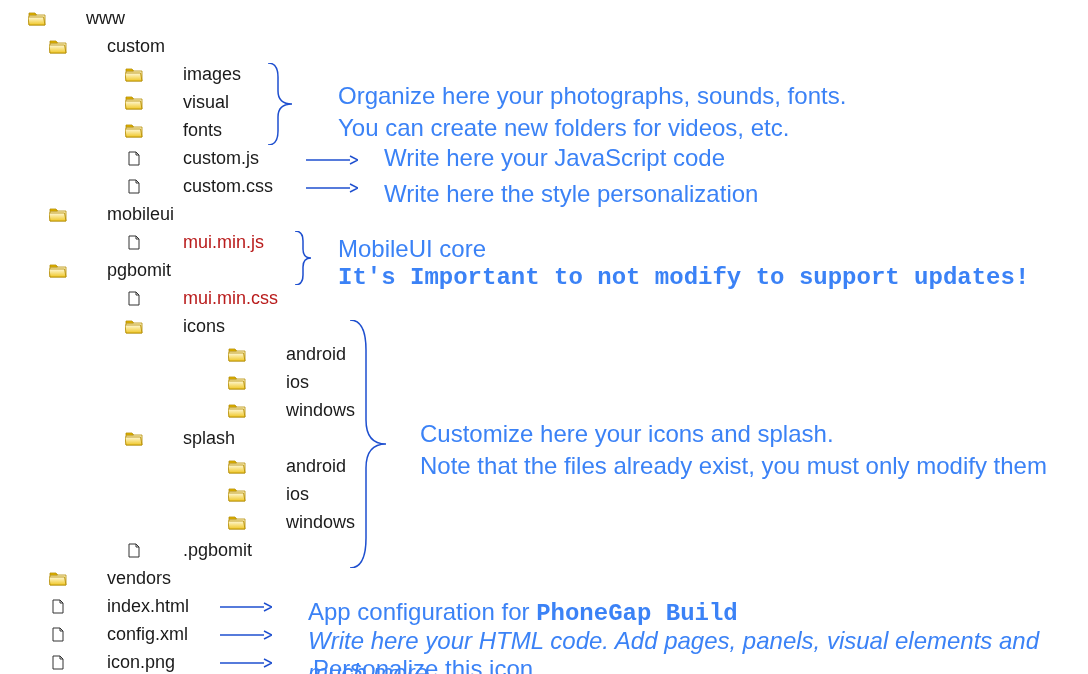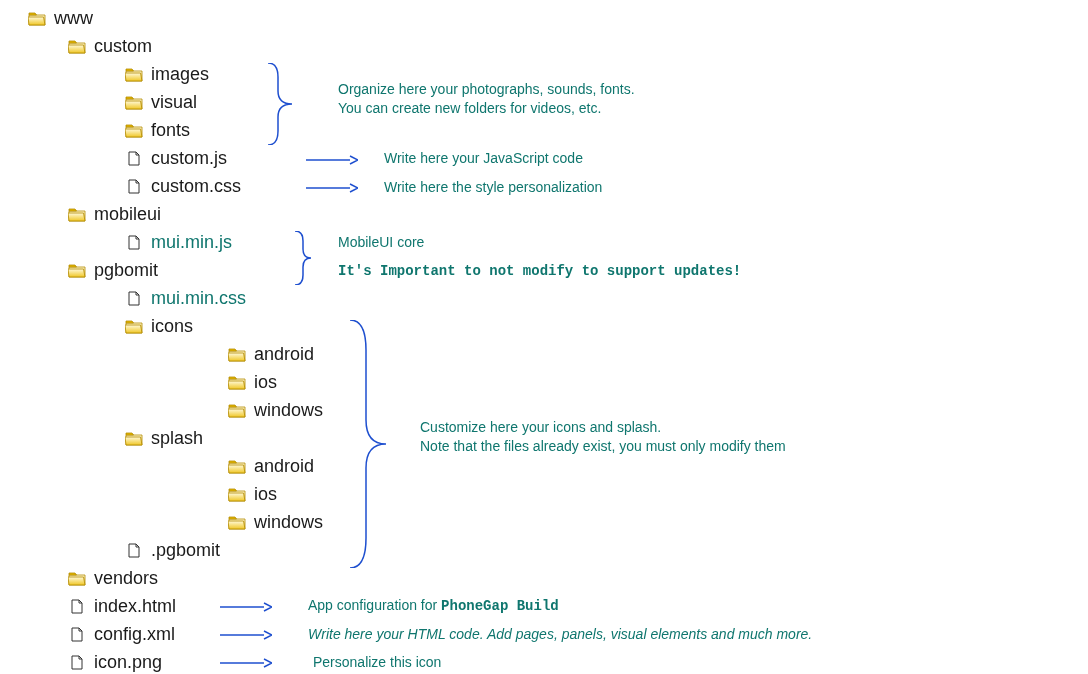--- a/index.html
+++ b/index.html
@@ -9,40 +9,41 @@
     background: #fff;
     font-family: "Segoe UI", "Myriad Pro", Arial, sans-serif;
     font-size: 18px;
     color: #1a1a1a;
     width: 1088px;
   }
   .row {
     display: flex;
     align-items: center;
     height: 28px;
+    gap: 32px;
   }
   .indent-0 { margin-left: 20px; }
-  .indent-1 { margin-left: 60px; }
+  .indent-1 { margin-left: 41px; }
   .indent-2 { margin-left: 117px; }
   .indent-3 { margin-left: 220px; }
   .icon {
     width: 18px;
     height: 15px;
     flex: 0 0 auto;
     margin-right: 8px;
   }
   .label {
     white-space: nowrap;
   }
-  .red { color: #0f766e; }
+  .red { color: #b91c1c; }
   .bold { font-weight: 700; font-family: Liberation Mono, monospace; }
   .note {
     position: absolute;
-    font-size: 14px;
-    color: #0f766e;
+    font-size: 24px;
+    color: #3b82f6;
     line-height: 1.35;
   }
   .arrow {
     position: absolute;
     width: 52px;
     height: 12px;
     color: #1e4fcf;
   }
   .bracket {
     position: absolute;
@@ -281,21 +282,21 @@
     </svg>
   <svg class="arrow" style="left:212px; top:653px;" viewBox="0 0 52 12">
       <line x1="0" y1="6" x2="44" y2="6" stroke="#1e4fcf" stroke-width="1.5"></line>
       <path d="M44 2 L52 6 L44 10" fill="none" stroke="#1e4fcf" stroke-width="1.5"></path>
     </svg>
 
   <div class="note" style="left:330px; top:76px;">
     <span>Organize here your photographs, sounds, fonts.</span><br>
     <span>You can create new folders for videos, etc.</span>
   </div>
-  <div class="note" style="left:376px; top:145px;">Write here your JavaScript code</div>
+  <div class="note" style="left:376px; top:138px;">Write here your JavaScript code</div>
   <div class="note" style="left:376px; top:174px;">Write here the style personalization</div>
   <div class="note" style="left:330px; top:229px;">MobileUI core</div>
   <div class="note bold" style="left:330px; top:258px;">It's Important to not modify to support updates!</div>
   <div class="note" style="left:412px; top:414px;">
     <span>Customize here your icons and splash.</span><br>
     <span>Note that the files already exist, you must only modify them</span>
   </div>
   <div class="note" style="left:300px; top:592px;">
     <span>App configuration for </span><span class="bold">PhoneGap Build</span>
   </div>

